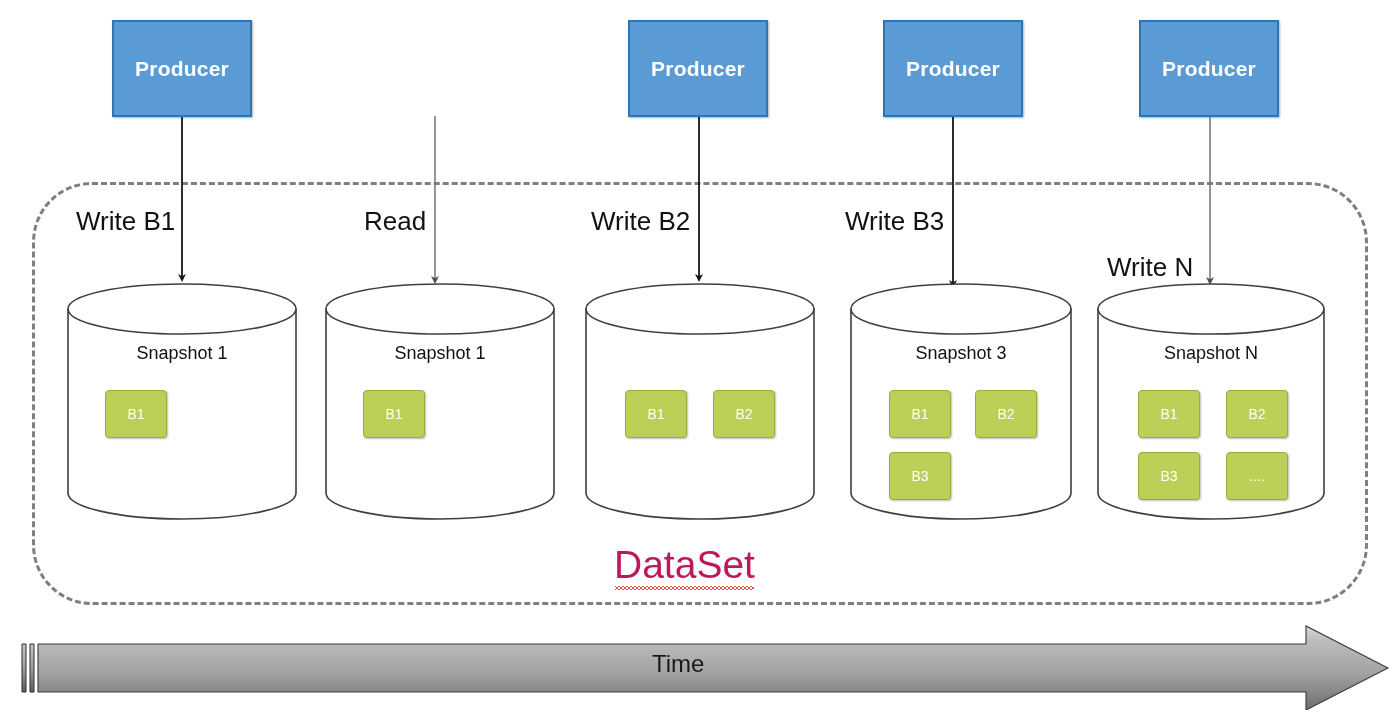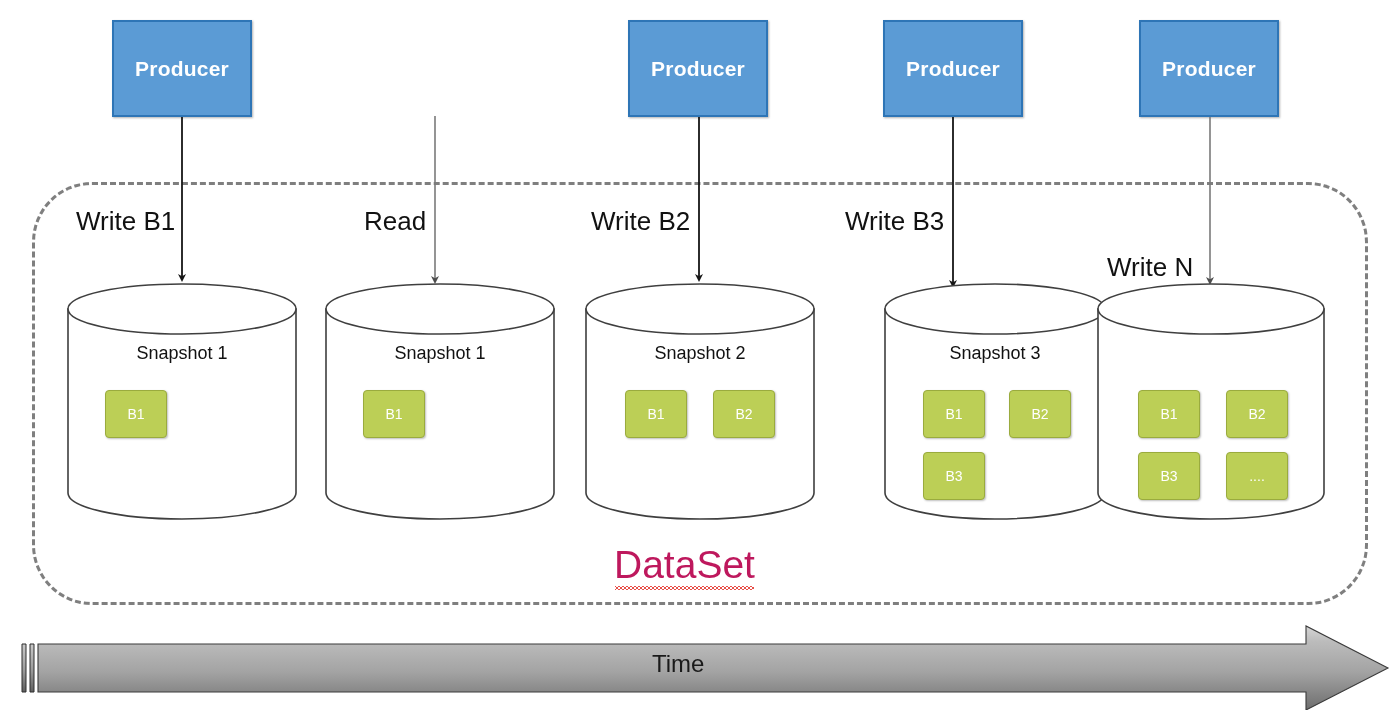--- a/index.html
+++ b/index.html
@@ -186,45 +186,45 @@
     <div class="blocks" style="left:38px; top:107px; width:154px; gap:14px;">
       <div class="blk">B1</div>
     </div>
   </div>
 
   <div class="cyl" style="left:585px; top:283px; width:230px; height:236px;">
     <svg width="230" height="236" viewBox="0 0 230 236" xmlns="http://www.w3.org/2000/svg">
       <path d="M1,26 L1,210 A114,26 0 0 0 229,210 L229,26 Z" fill="#ffffff" stroke="#3F3F3F" stroke-width="1.6"></path>
       <ellipse cx="115" cy="26" rx="114" ry="25" fill="#ffffff" stroke="#3F3F3F" stroke-width="1.6"></ellipse>
     </svg>
-    <div class="cyl-title" style="top:60px;">Snapshot 2</div>
     <div class="blocks" style="left:40px; top:107px; width:152px; gap:26px;">
       <div class="blk">B1</div>
       <div class="blk">B2</div>
     </div>
   </div>
 
-  <div class="cyl" style="left:884px; top:283px; width:222px; height:236px;">
+  <div class="cyl" style="left:850px; top:283px; width:222px; height:236px;">
     <svg width="222" height="236" viewBox="0 0 222 236" xmlns="http://www.w3.org/2000/svg">
       <path d="M1,26 L1,210 A110,26 0 0 0 221,210 L221,26 Z" fill="#ffffff" stroke="#3F3F3F" stroke-width="1.6"></path>
       <ellipse cx="111" cy="26" rx="110" ry="25" fill="#ffffff" stroke="#3F3F3F" stroke-width="1.6"></ellipse>
     </svg>
     <div class="cyl-title" style="top:60px;">Snapshot 3</div>
     <div class="blocks" style="left:39px; top:107px; width:148px; gap:14px 24px;">
       <div class="blk">B1</div>
       <div class="blk">B2</div>
       <div class="blk">B3</div>
     </div>
   </div>
 
   <div class="cyl" style="left:1097px; top:283px; width:228px; height:236px;">
     <svg width="228" height="236" viewBox="0 0 228 236" xmlns="http://www.w3.org/2000/svg">
       <path d="M1,26 L1,210 A113,26 0 0 0 227,210 L227,26 Z" fill="#ffffff" stroke="#3F3F3F" stroke-width="1.6"></path>
       <ellipse cx="114" cy="26" rx="113" ry="25" fill="#ffffff" stroke="#3F3F3F" stroke-width="1.6"></ellipse>
     </svg>
+    <div class="cyl-title" style="top:60px;">Snapshot N</div>
     <div class="blocks" style="left:41px; top:107px; width:150px; gap:14px 26px;">
       <div class="blk">B1</div>
       <div class="blk">B2</div>
       <div class="blk">B3</div>
       <div class="blk">....</div>
     </div>
   </div>
 
   <div class="dataset-label" style="left:614px; top:543px;">
     <span class="spell">DataSet</span>

